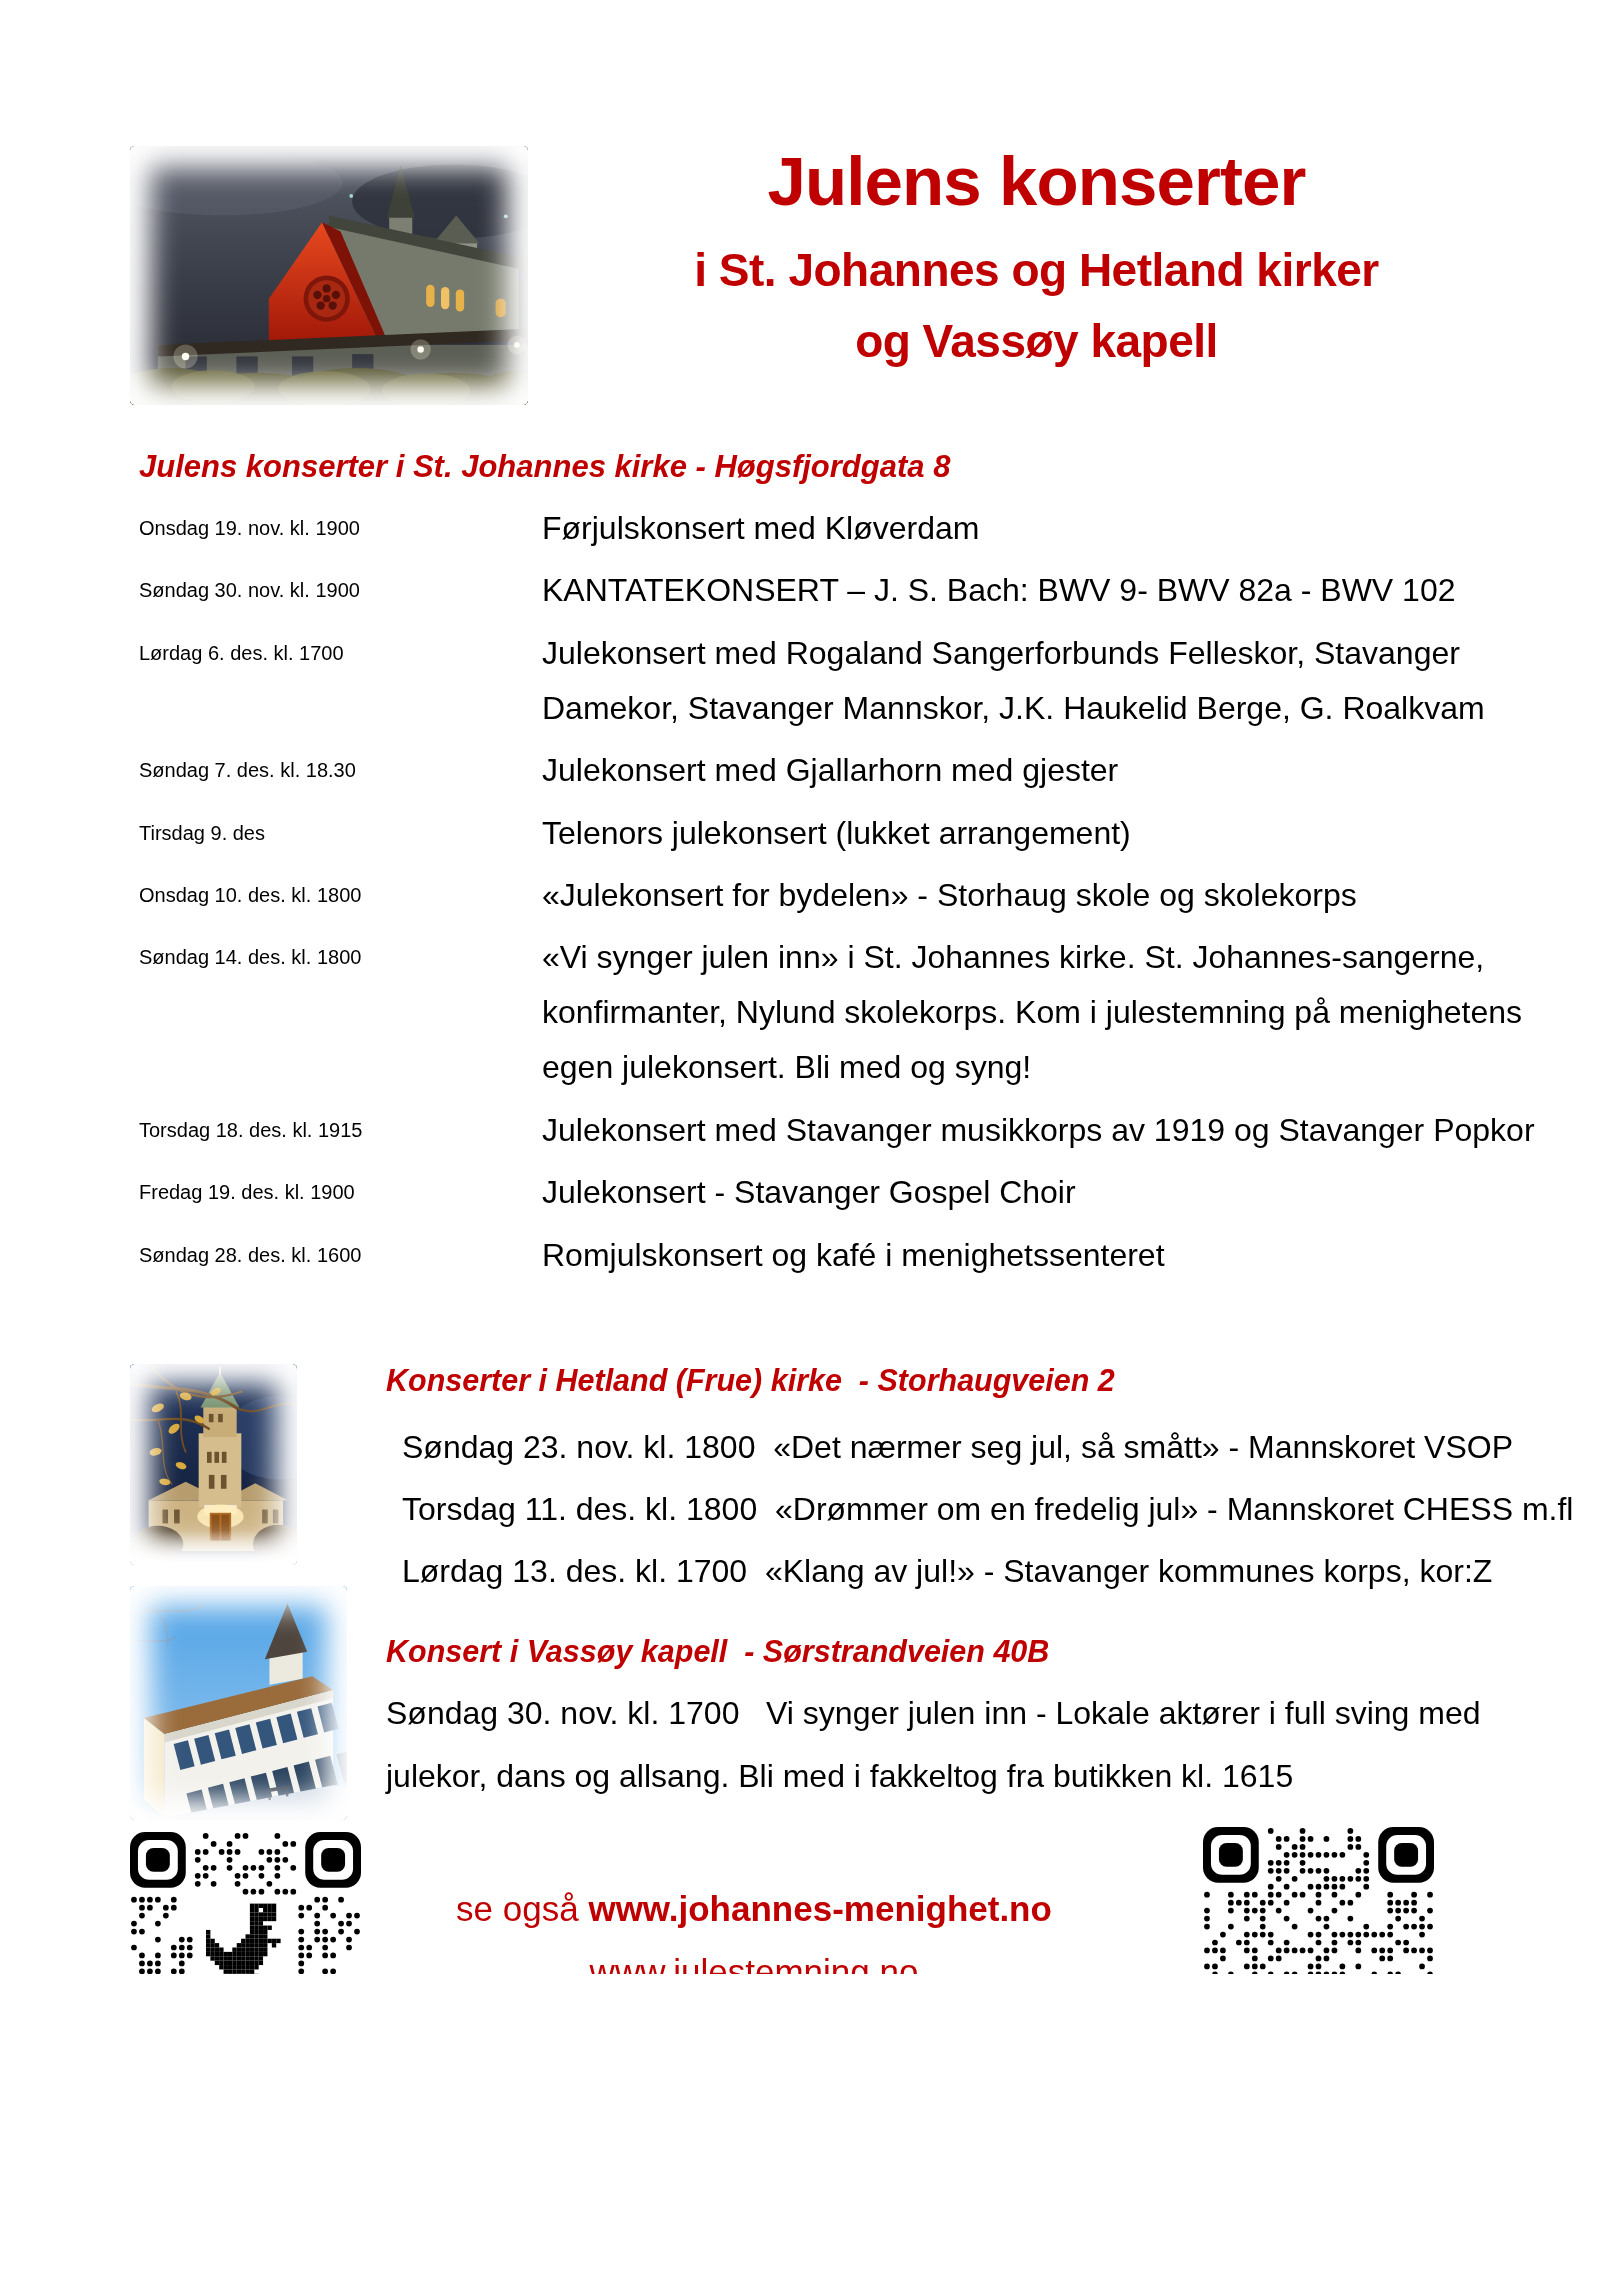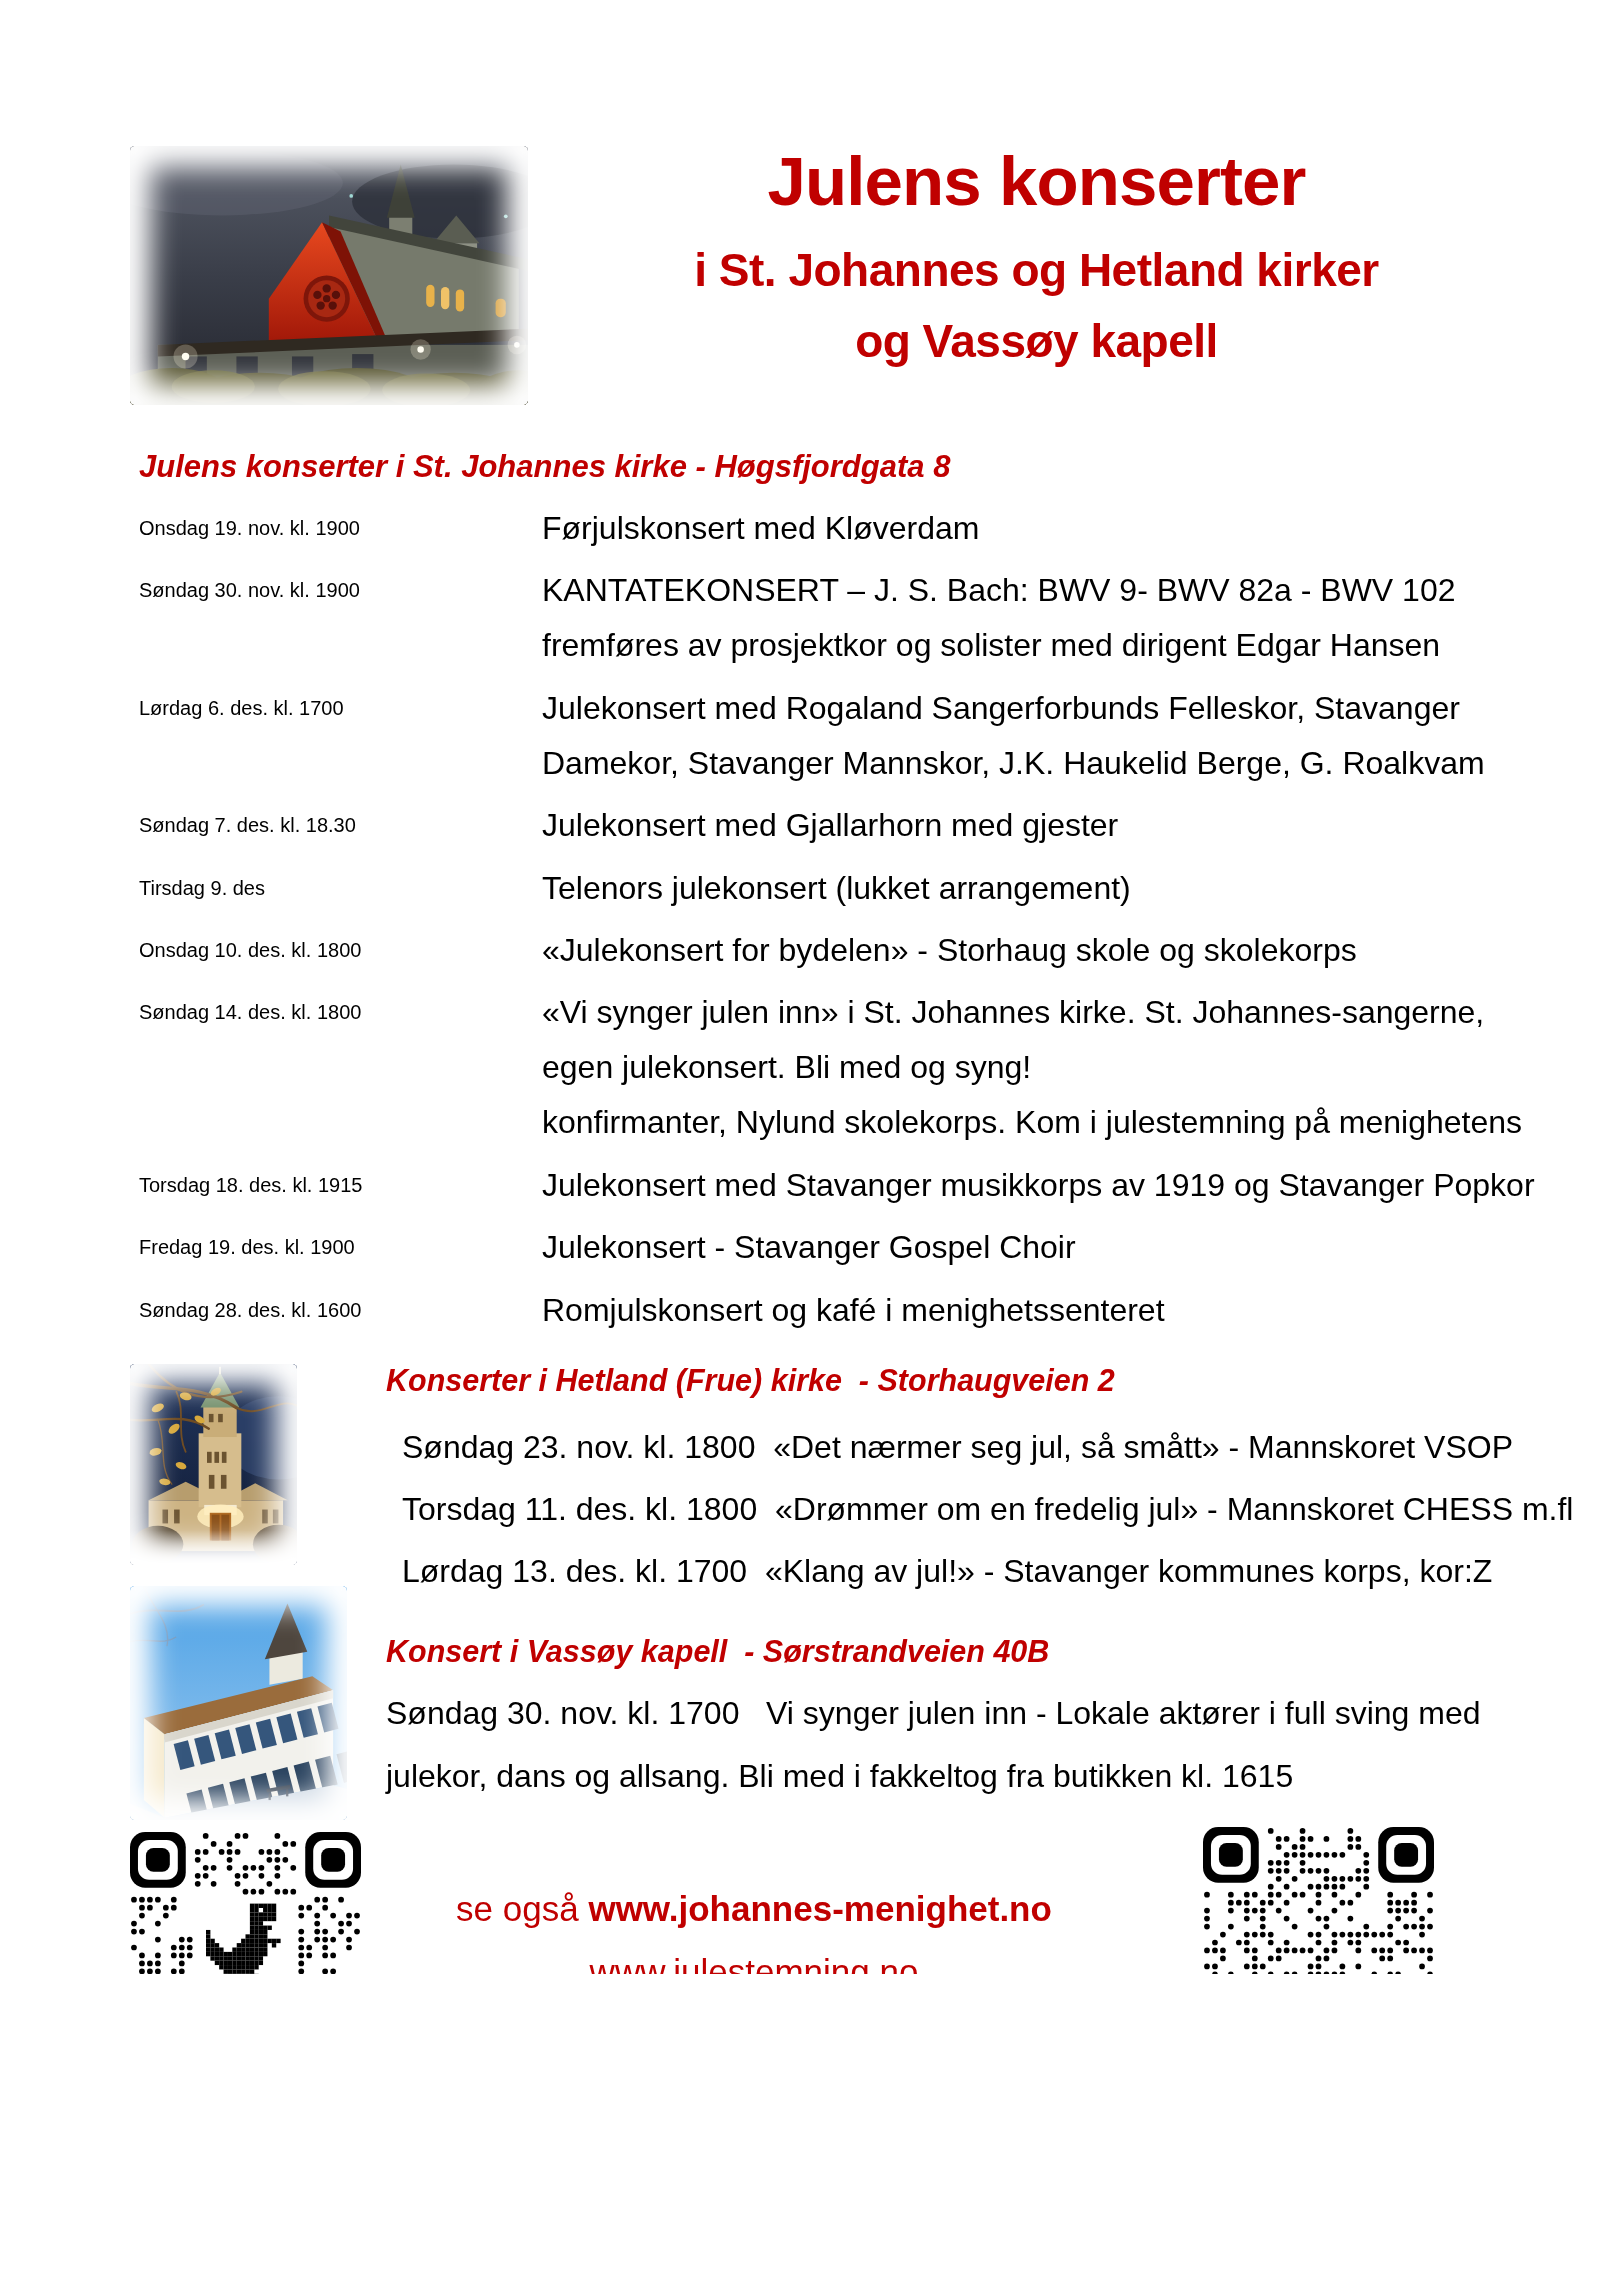--- a/index.html
+++ b/index.html
@@ -141,21 +141,20 @@
       <div class="event-row">
         <div class="event-date">Onsdag 19. nov. kl. 1900</div>
         <div class="event-desc">
           <div class="desc-line">Førjulskonsert med Kløverdam</div>
         </div>
       </div>
       <div class="event-row">
         <div class="event-date">Søndag 30. nov. kl. 1900</div>
         <div class="event-desc">
           <div class="desc-line">KANTATEKONSERT – J. S. Bach: BWV 9- BWV 82a - BWV 102</div>
-          <div class="desc-line">fremføres av prosjektkor og solister med dirigent Edgar Hansen</div>
         </div>
       </div>
       <div class="event-row">
         <div class="event-date">Lørdag 6. des. kl. 1700</div>
         <div class="event-desc">
           <div class="desc-line">Julekonsert med Rogaland Sangerforbunds Felleskor, Stavanger</div>
           <div class="desc-line">Damekor, Stavanger Mannskor, J.K. Haukelid Berge, G. Roalkvam</div>
         </div>
       </div>
       <div class="event-row">
@@ -173,22 +172,22 @@
       <div class="event-row">
         <div class="event-date">Onsdag 10. des. kl. 1800</div>
         <div class="event-desc">
           <div class="desc-line">«Julekonsert for bydelen» - Storhaug skole og skolekorps</div>
         </div>
       </div>
       <div class="event-row">
         <div class="event-date">Søndag 14. des. kl. 1800</div>
         <div class="event-desc">
           <div class="desc-line">«Vi synger julen inn» i St. Johannes kirke. St. Johannes-sangerne,</div>
+          <div class="desc-line">konfirmanter, Nylund skolekorps. Kom i julestemning på menighetens</div>
           <div class="desc-line">egen julekonsert. Bli med og syng!</div>
-          <div class="desc-line">konfirmanter, Nylund skolekorps. Kom i julestemning på menighetens</div>
         </div>
       </div>
       <div class="event-row">
         <div class="event-date">Torsdag 18. des. kl. 1915</div>
         <div class="event-desc">
           <div class="desc-line">Julekonsert med Stavanger musikkorps av 1919 og Stavanger Popkor</div>
         </div>
       </div>
       <div class="event-row">
         <div class="event-date">Fredag 19. des. kl. 1900</div>

